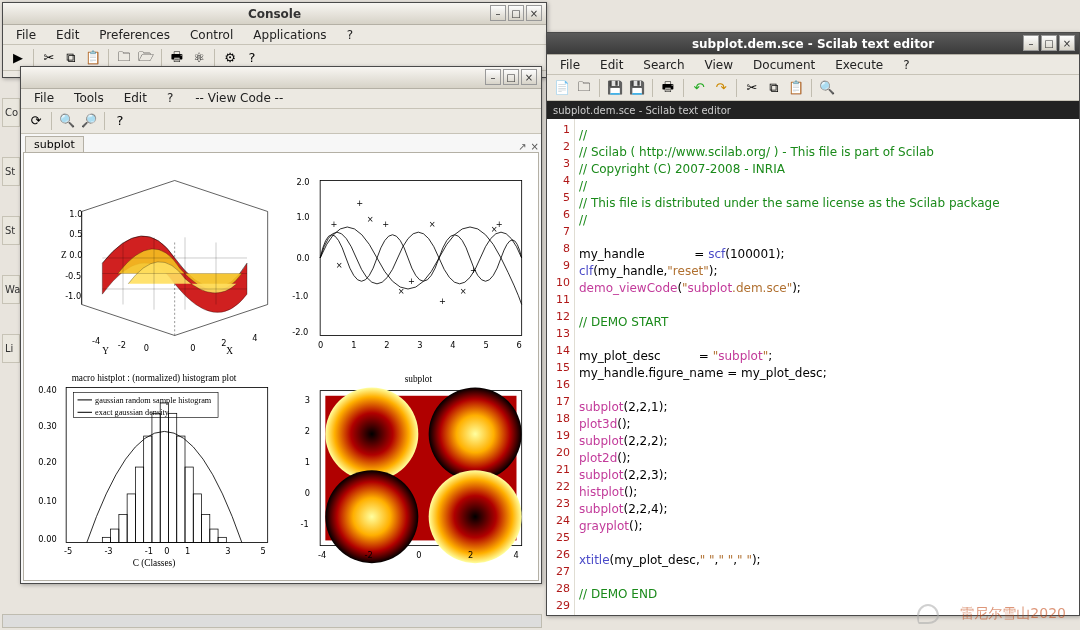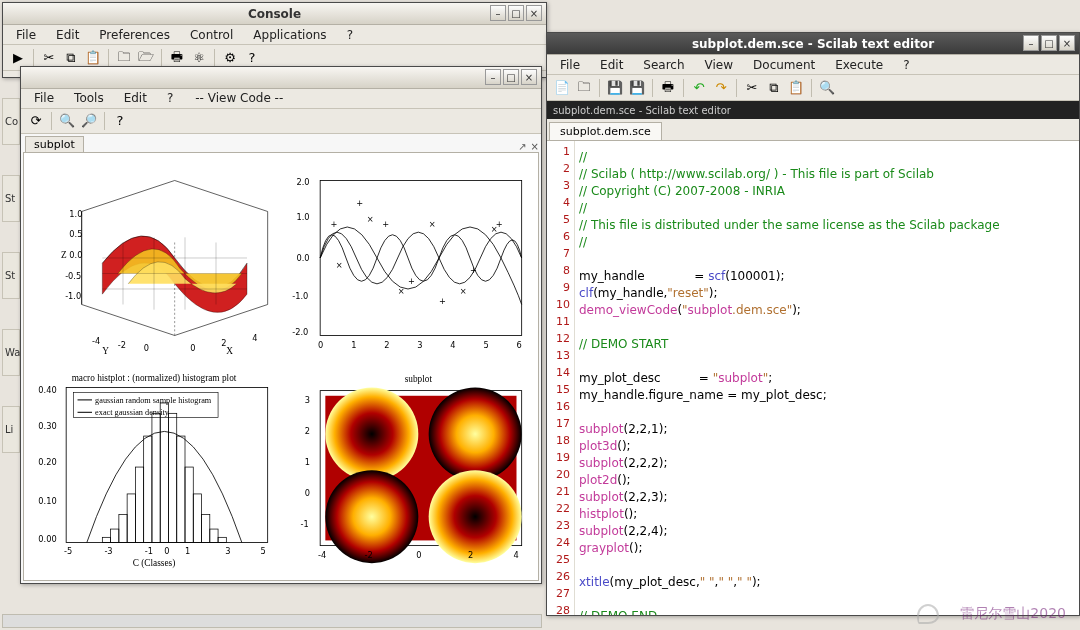--- a/index.html
+++ b/index.html
@@ -16,21 +16,21 @@
 
   .toolbar{height:26px;display:flex;align-items:center;gap:4px;padding:2px 6px;border-bottom:1px solid #c7c3b7;background:#ece9e2;}
   .tbtn{width:18px;height:18px;display:flex;align-items:center;justify-content:center;font-size:13px;cursor:pointer;}
   .sep{width:1px;height:18px;background:#c1bdb0;margin:0 2px;}
 
   
   #console{left:2px;top:2px;width:545px;height:76px;text-align:right;}
 
   
   #sidestubs{position:absolute;left:2px;top:80px;width:18px;height:300px;display:flex;flex-direction:column;gap:30px;padding-top:18px;}
-  #sidestubs div{writing-mode:horizontal-tb;font-size:10px;color:#333;background:#eae7de;border:1px solid #c7c3b6;padding:17px 2px;}
+  #sidestubs div{writing-mode:horizontal-tb;font-size:10px;color:#333;background:#eae7de;border:1px solid #c7c3b6;padding:8px 2px;}
 
   
   #graphic{left:20px;top:66px;width:522px;height:518px;}
   #graphic .body{flex:1;background:#f7f7f7;display:flex;flex-direction:column;}
   .tabbar{height:18px;display:flex;align-items:flex-end;font-size:11px;padding-left:4px;}
   .tabbar .tab{padding:1px 8px;background:#ece9e2;border:1px solid #b4b0a5;border-bottom:none;}
   .tabbar .spacer{flex:1;}
   .tabbar .ctl{font-size:10px;color:#555;padding:0 2px;cursor:pointer;}
   .plots{flex:1;background:#fff;border:1px solid #b4b0a5;margin:0 2px 2px 2px;padding:10px 6px;display:grid;grid-template-columns:1fr 1fr;grid-template-rows:1fr 1fr;gap:6px;}
 
@@ -49,21 +49,21 @@
   #editor .filetab{padding:2px 10px;font-size:11px;background:#f9f8f5;border:1px solid #b4b0a5;border-bottom:none;}
   #editor .codearea{flex:1;display:flex;font-family:"DejaVu Sans Mono",monospace;font-size:12px;background:#fff;overflow:hidden;}
   .gutter{width:28px;background:#fff;border-right:1px solid #e0ddd3;text-align:right;padding:2px 4px 0 0;color:#b01818;line-height:17px;font-size:11px;}
   .code{flex:1;padding:8px 4px;white-space:pre;line-height:17px;color:#000;}
   .c-com{color:#1a8a1a;} .c-fn{color:#4a4ac8;} .c-fn2{color:#c23a9a;} .c-str{color:#b07030;}
 
   
   #hscroll{position:absolute;left:2px;bottom:2px;width:540px;height:14px;background:#ddd;border:1px solid #bfbcb0;}
 
   
-  #wm{position:absolute;right:14px;bottom:6px;display:flex;align-items:center;gap:21px;opacity:.55;font-size:14px;color:#701a75;}
+  #wm{position:absolute;right:14px;bottom:6px;display:flex;align-items:center;gap:21px;opacity:.55;font-size:14px;color:#c2410c;}
   #wm .bubble{width:22px;height:20px;border:2px solid #aaa;border-radius:50% 50% 50% 10%/60% 60% 40% 40%;}
 </style>
 </head>
 <body>
 
 <div id="console" class="window">
   <div class="titlebar">
     <span class="title">Console</span>
     <div class="btns">
       <div>–</div>
@@ -345,23 +345,20 @@
     <div class="sep"></div>
     <div class="tbtn">✂</div>
     <div class="tbtn">⧉</div>
     <div class="tbtn">📋</div>
     <div class="sep"></div>
     <div class="tbtn">🔍</div>
   </div>
   <div class="etabstrip">
       <span>subplot.dem.sce - Scilab text editor</span>
     </div>
-  <div class="filetabs">
-    <div class="filetab">subplot.dem.sce</div>
-  </div>
   <div class="codearea">
     <div class="gutter" id="gutter">1<br>2<br>3<br>4<br>5<br>6<br>7<br>8<br>9<br>10<br>11<br>12<br>13<br>14<br>15<br>16<br>17<br>18<br>19<br>20<br>21<br>22<br>23<br>24<br>25<br>26<br>27<br>28<br>29<br></div>
     <div class="code" id="code"><span class="c-com">//</span>
 <span class="c-com">// Scilab ( http://www.scilab.org/ ) - This file is part of Scilab</span>
 <span class="c-com">// Copyright (C) 2007-2008 - INRIA</span>
 <span class="c-com">//</span>
 <span class="c-com">// This file is distributed under the same license as the Scilab package</span>
 <span class="c-com">//</span>
 
 my_handle             = <span class="c-fn">scf</span>(100001);

